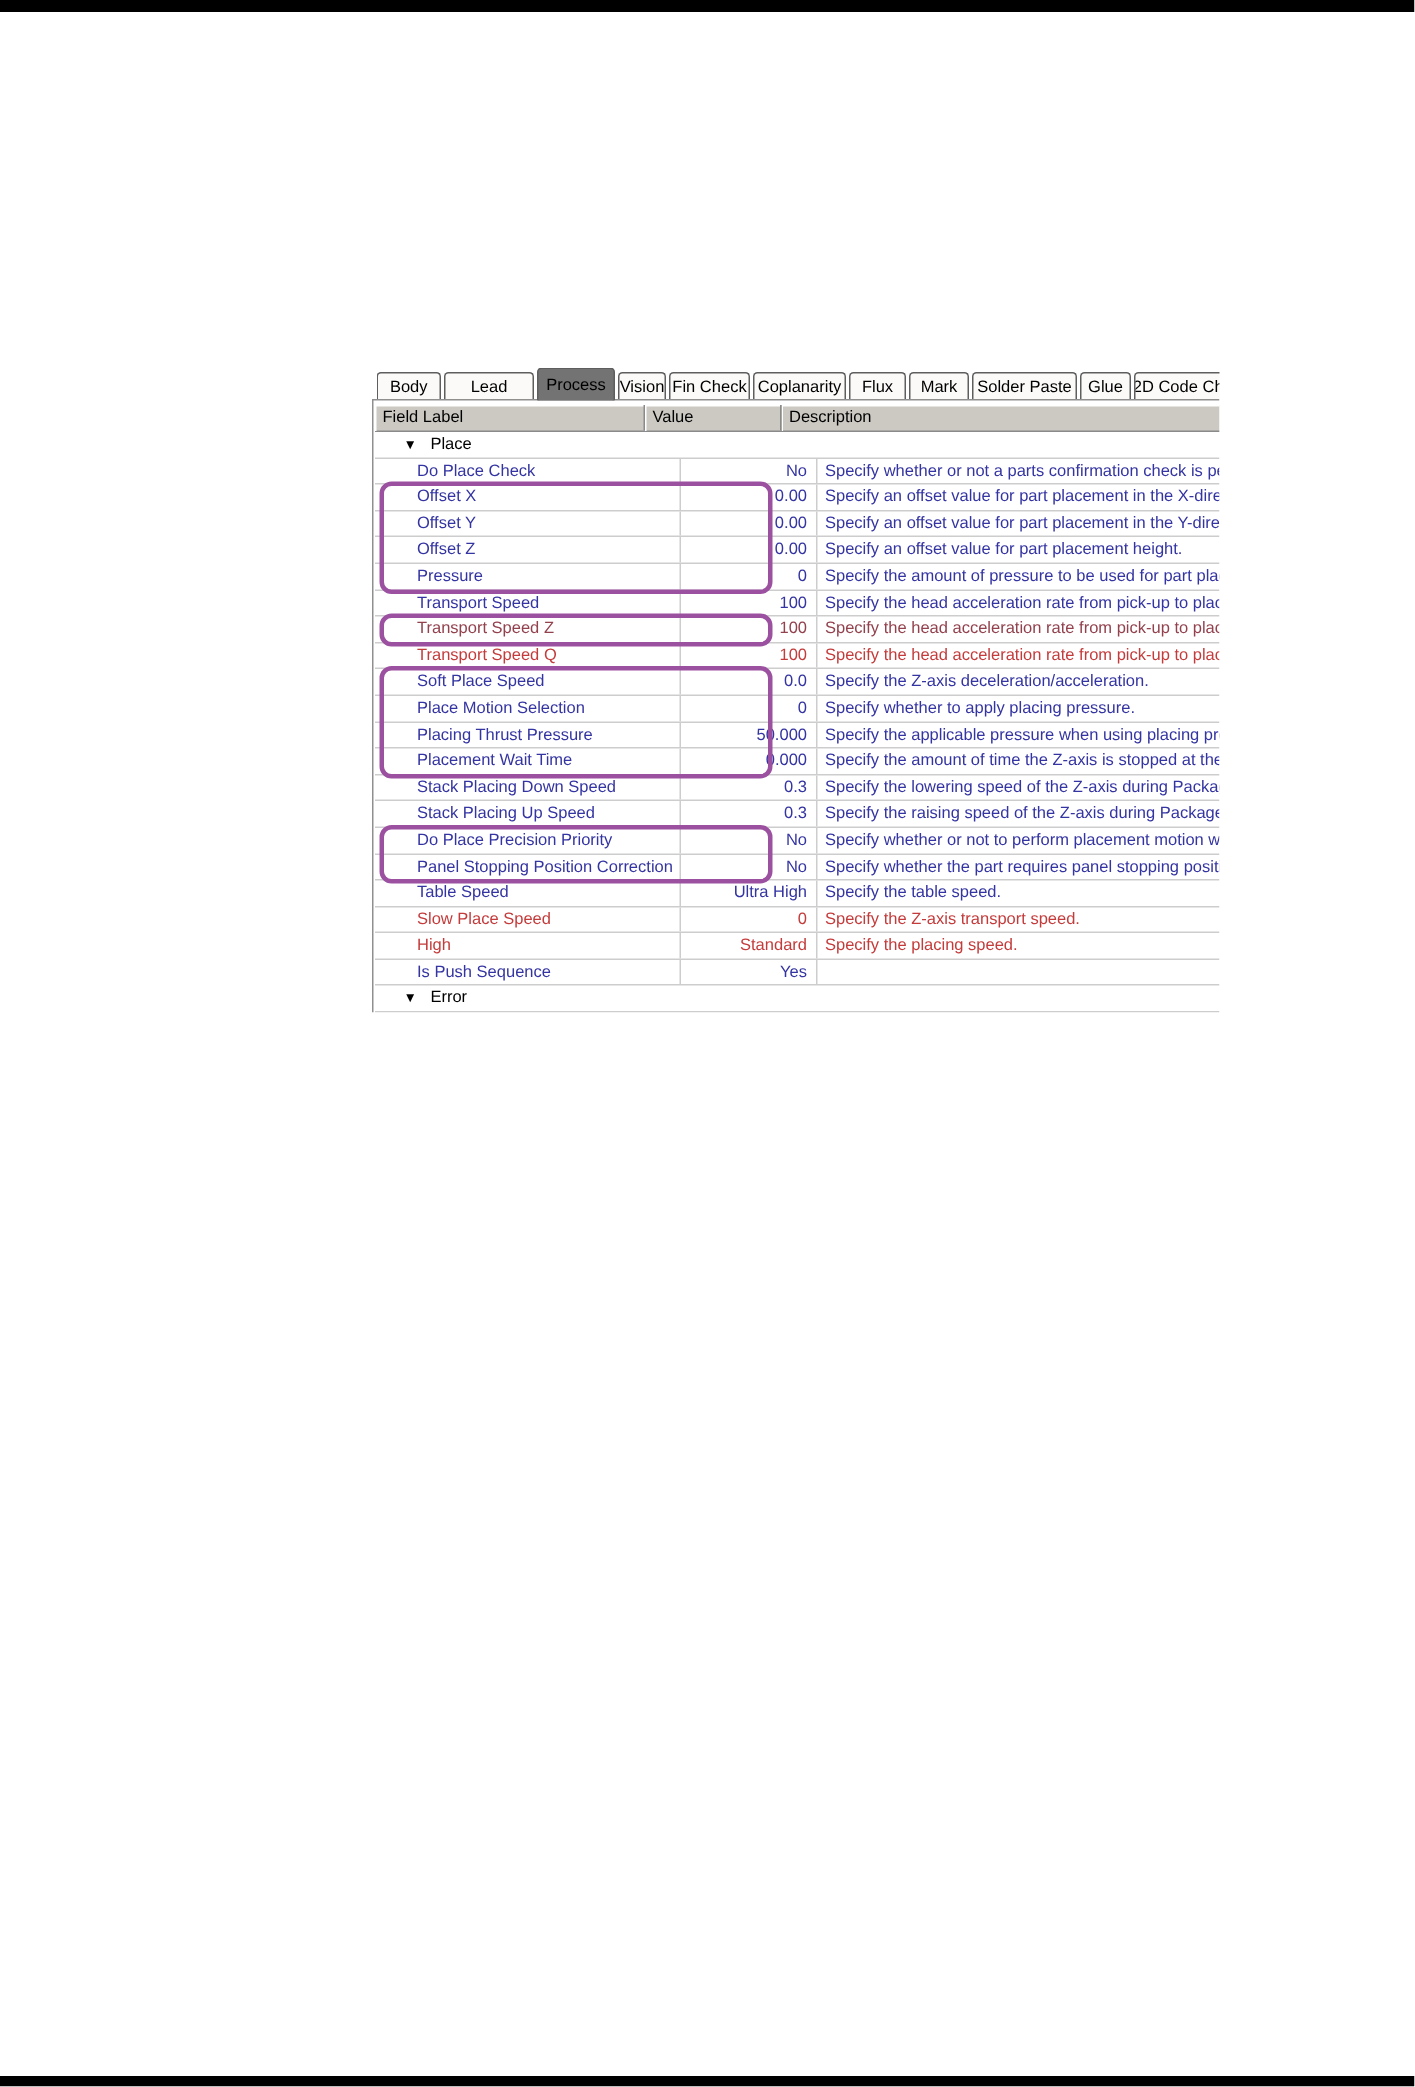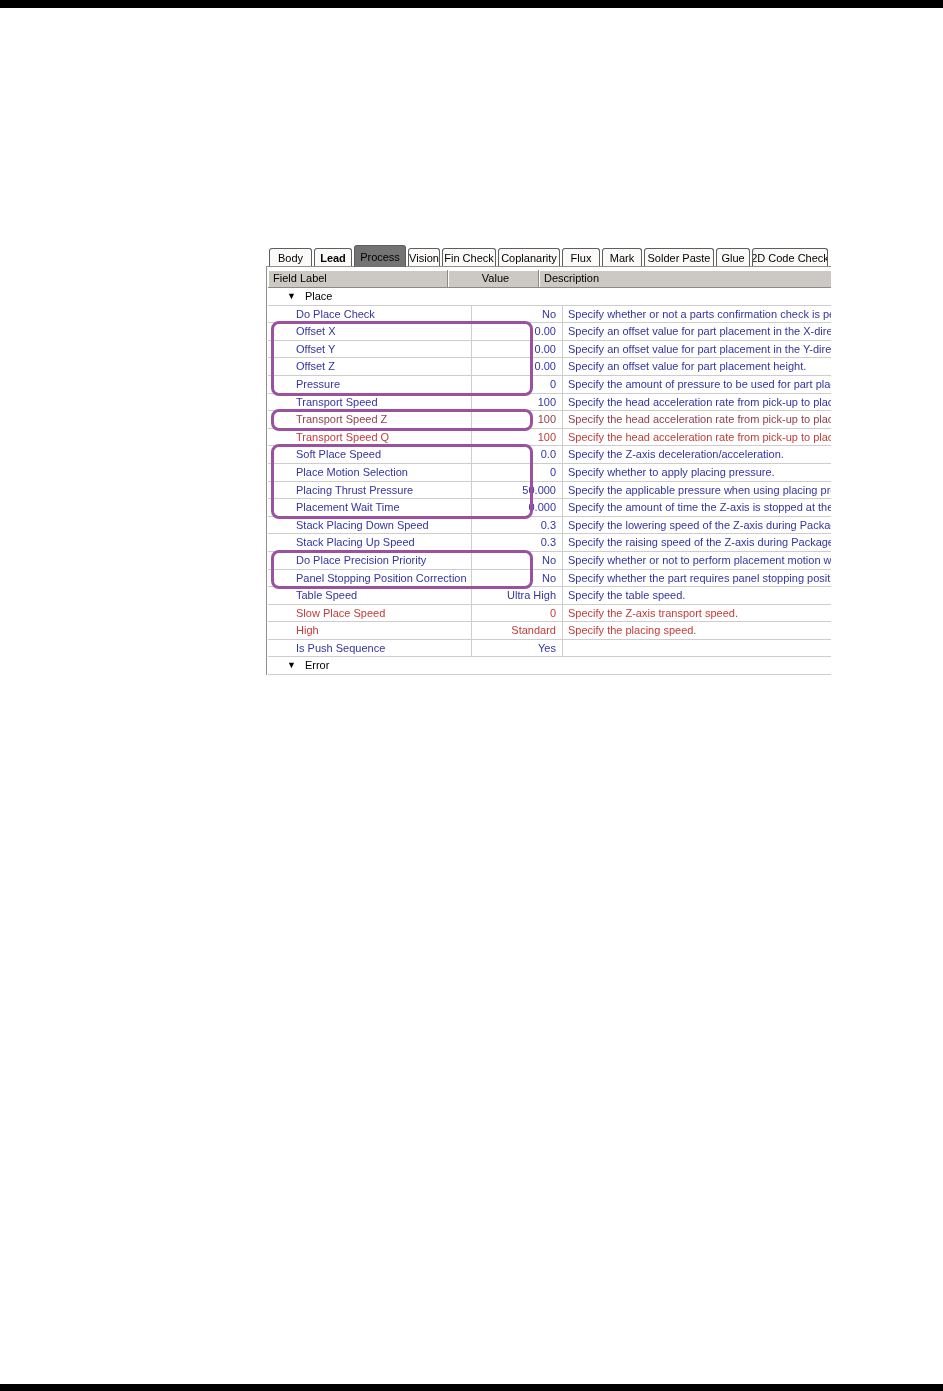--- a/index.html
+++ b/index.html
@@ -3,39 +3,39 @@
 <meta charset="utf-8">
 <style>
   * { margin:0; padding:0; box-sizing:border-box; }
   html,body { width:943px; height:1391px; background:#ffffff; overflow:hidden;
               font-family:"Liberation Sans", sans-serif; }
   .page { position:relative; width:943px; height:1391px; background:#fff; }
   .rule { position:absolute; left:0; width:943px; background:#000; }
   .rule.top { top:0; height:8px; }
   .rule.bottom { bottom:0; height:7px; }
 
-  .screenshot { position:absolute; left:266px; top:244px; width:565px; overflow:hidden; }
+  .screenshot { position:absolute; left:248px; top:244px; width:565px; overflow:hidden; }
 
   
   .tabbar { position:relative; height:22px; display:flex; align-items:flex-end;
             padding-left:3px; white-space:nowrap; z-index:2; }
   .tab { height:18px; border:1px solid #5e5e5e; border-bottom:none;
          border-radius:3px 3px 0 0; background:#fbfaf8; color:#000;
          font-size:11px; display:flex; align-items:center; justify-content:center;
          margin-right:2px; flex:0 0 auto; overflow:hidden; cursor:default; }
   .tab.active { height:22px; background:#737373; position:relative; margin-bottom:-1px; z-index:3; }
 
   
   .panel { position:relative; border-top:1px solid #8f8f8f; border-left:1px solid #8f8f8f;
            box-shadow: inset 1px 1px 0 #ffffff; background:#fff; padding-top:3px; padding-left:1px; }
   .hdr { display:flex; height:18px; background:#ccc9c2; border-bottom:1px solid #8a8a8a; }
   .hcell { font-size:11px; color:#000; line-height:17px; padding-left:5px;
            border-right:1px solid #8a8a8a; box-shadow: inset 1px 1px 0 #ffffff;
            overflow:hidden; white-space:nowrap; }
-  .hc1 { width:180px; } .hc2 { width:91px;text-align:center; } .hc3 { flex:1; border-right:none; }
+  .hc1 { width:180px; } .hc2 { width:91px; } .hc3 { flex:1; border-right:none; }
 
   .tbody { position:relative; }
   .row { display:flex; height:17.6px; border-bottom:1px solid #cdcdcd; font-size:11px; }
   .cell { line-height:16.5px; overflow:hidden; white-space:nowrap; height:100%; }
   .cl { width:204px; padding-left:28px; border-right:1px solid #cdcdcd; }
   .cv { width:91px; padding-right:6px; text-align:right; border-right:1px solid #cdcdcd; }
   .cd { flex:1; padding-left:5px; }
   .row.group { color:#000; }
   .row.group .g-inner { padding-left:19px; display:flex; align-items:center; }
   .tri { font-size:9px; color:#000; margin-right:9px; line-height:17px; }
@@ -51,21 +51,21 @@
 <body>
 
 <div class="page">
   <div class="rule top"></div>
 
   <div class="screenshot">
     <div class="tabbar" id="tabbar">
         <div class="tab" style="width: 43px;">
           <span>Body</span>
         </div>
-        <div class="tab" style="width: 38px; font-weight: bold;">
+        <div class="tab" style="width: 60px;">
           <span>Lead</span>
         </div>
         <div class="tab active" style="width: 52px;">
           <span>Process</span>
         </div>
         <div class="tab" style="width: 32px;">
           <span>Vision</span>
         </div>
         <div class="tab" style="width: 54px;">
           <span>Fin Check</span>

